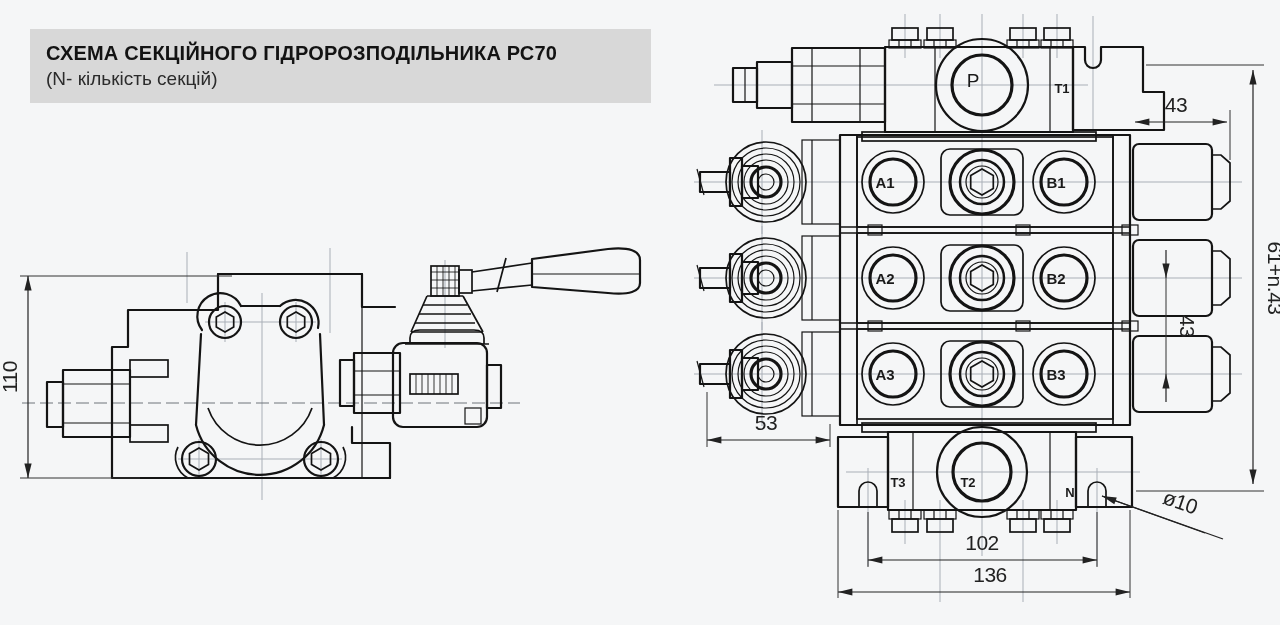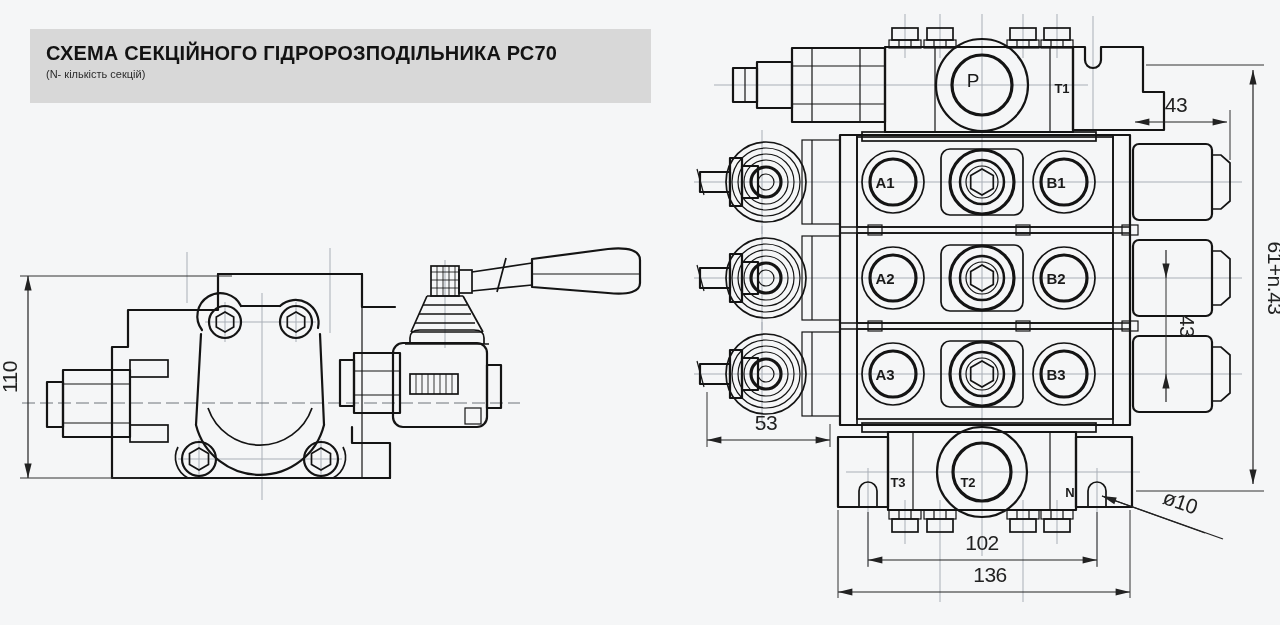--- a/index.html
+++ b/index.html
@@ -1,21 +1,21 @@
 <!DOCTYPE html>
 <html><head>
 <meta charset="utf-8">
 <style>
   html,body{margin:0;padding:0;background:#eef0f2;}
   .canvas{position:relative;width:1280px;height:625px;background:#f5f6f7;overflow:hidden;
           font-family:"Liberation Sans",sans-serif;}
   .title-block{position:absolute;left:30px;top:29px;width:621px;height:74px;background:#d8d8d8;
                box-sizing:border-box;padding:11px 16px;}
   .title-block h1{margin:0;font-size:20px;line-height:26px;font-weight:700;color:#131313;letter-spacing:.2px;}
-  .title-block p{margin:2px 0 0 0;font-size:11px;color:#2b2b2b;font-weight:400;}
+  .title-block p{margin:2px 0 0 0;font-size:19px;color:#2b2b2b;font-weight:400;}
   svg{position:absolute;left:0;top:0;}
   
   .c {stroke:#a9afb7;stroke-width:1;fill:none}
   .cd{stroke:#6f747a;stroke-width:1;fill:none;stroke-dasharray:13 5}
   .o {stroke:#141414;stroke-width:2.2;fill:none;stroke-linejoin:round;stroke-linecap:round}
   .b {stroke:#141414;stroke-width:3.2;fill:none}
   .b2{stroke:#141414;stroke-width:2.5;fill:none}
   .m {stroke:#141414;stroke-width:1.2;fill:none}
   .m2{stroke:#141414;stroke-width:1.7;fill:none}
   .t {stroke:#141414;stroke-width:.85;fill:none}

